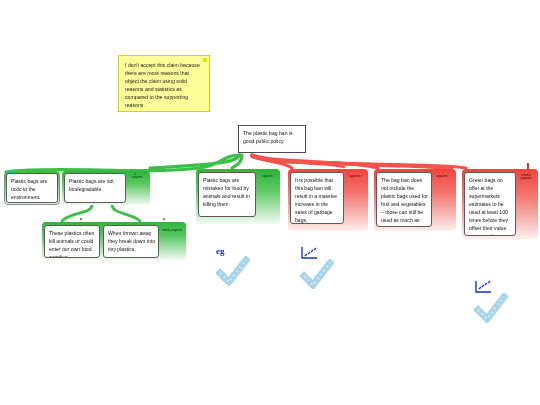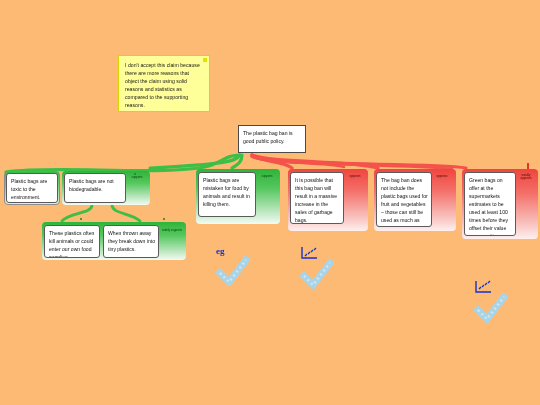--- a/index.html
+++ b/index.html
@@ -1,18 +1,18 @@
 <!DOCTYPE html>
 <html><head>
 <meta charset="utf-8">
 <style>
   html,body{margin:0;padding:0;background:#000;}
   body{width:540px;height:405px;overflow:hidden;
        font-family:"Liberation Sans","DejaVu Sans",sans-serif;}
-  #canvas{position:relative;width:540px;height:405px;background:#fdba74;}
+  #canvas{position:relative;width:540px;height:405px;background:#ffffff;}
   svg#edges{position:absolute;left:0;top:0;width:540px;height:405px;}
 
   
   .sticky{position:absolute;background:#ffff99;border:1px solid #d6d600;
           color:#1a1a1a;font-size:5.2px;line-height:1.55;padding:5px 6px 6px 6px;
           box-sizing:border-box;}
   .sticky .fold{position:absolute;right:2px;top:2px;width:4px;height:4px;
           background:#e3e300;}
 
   

